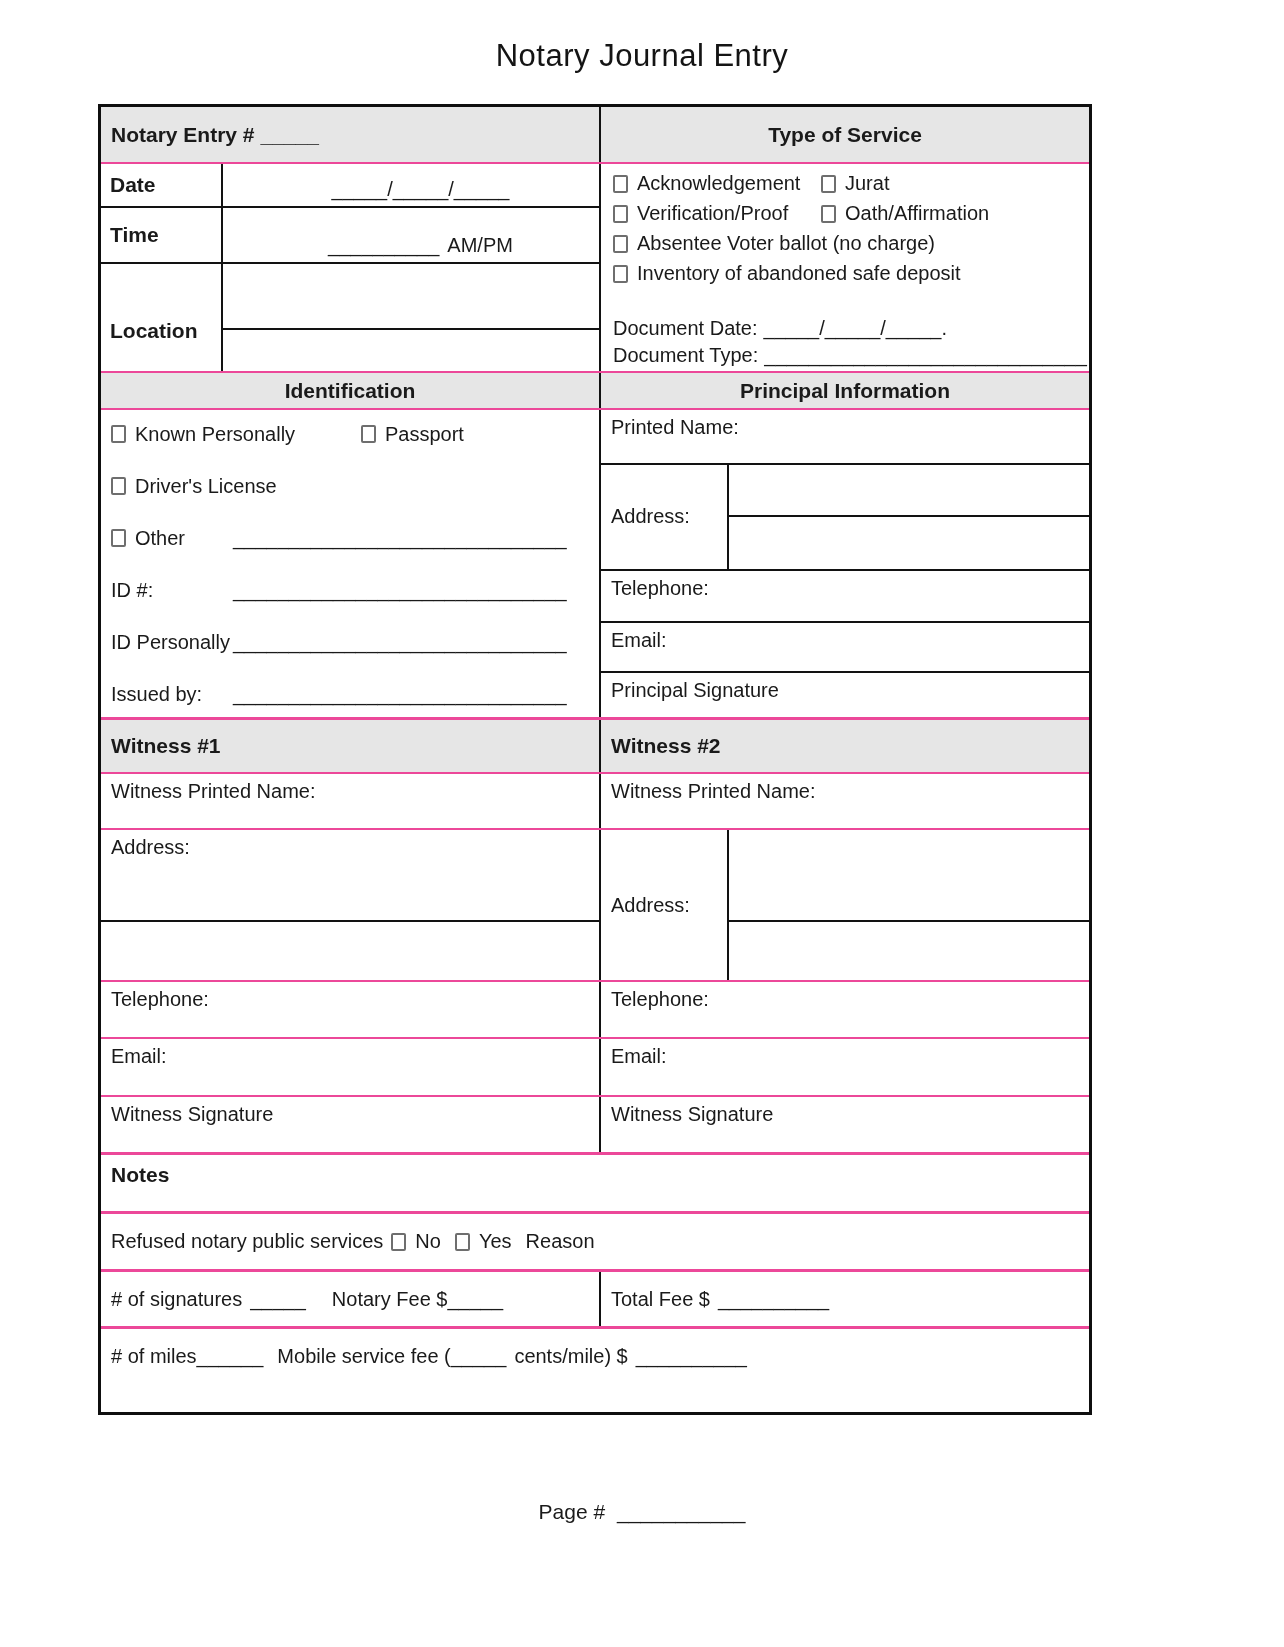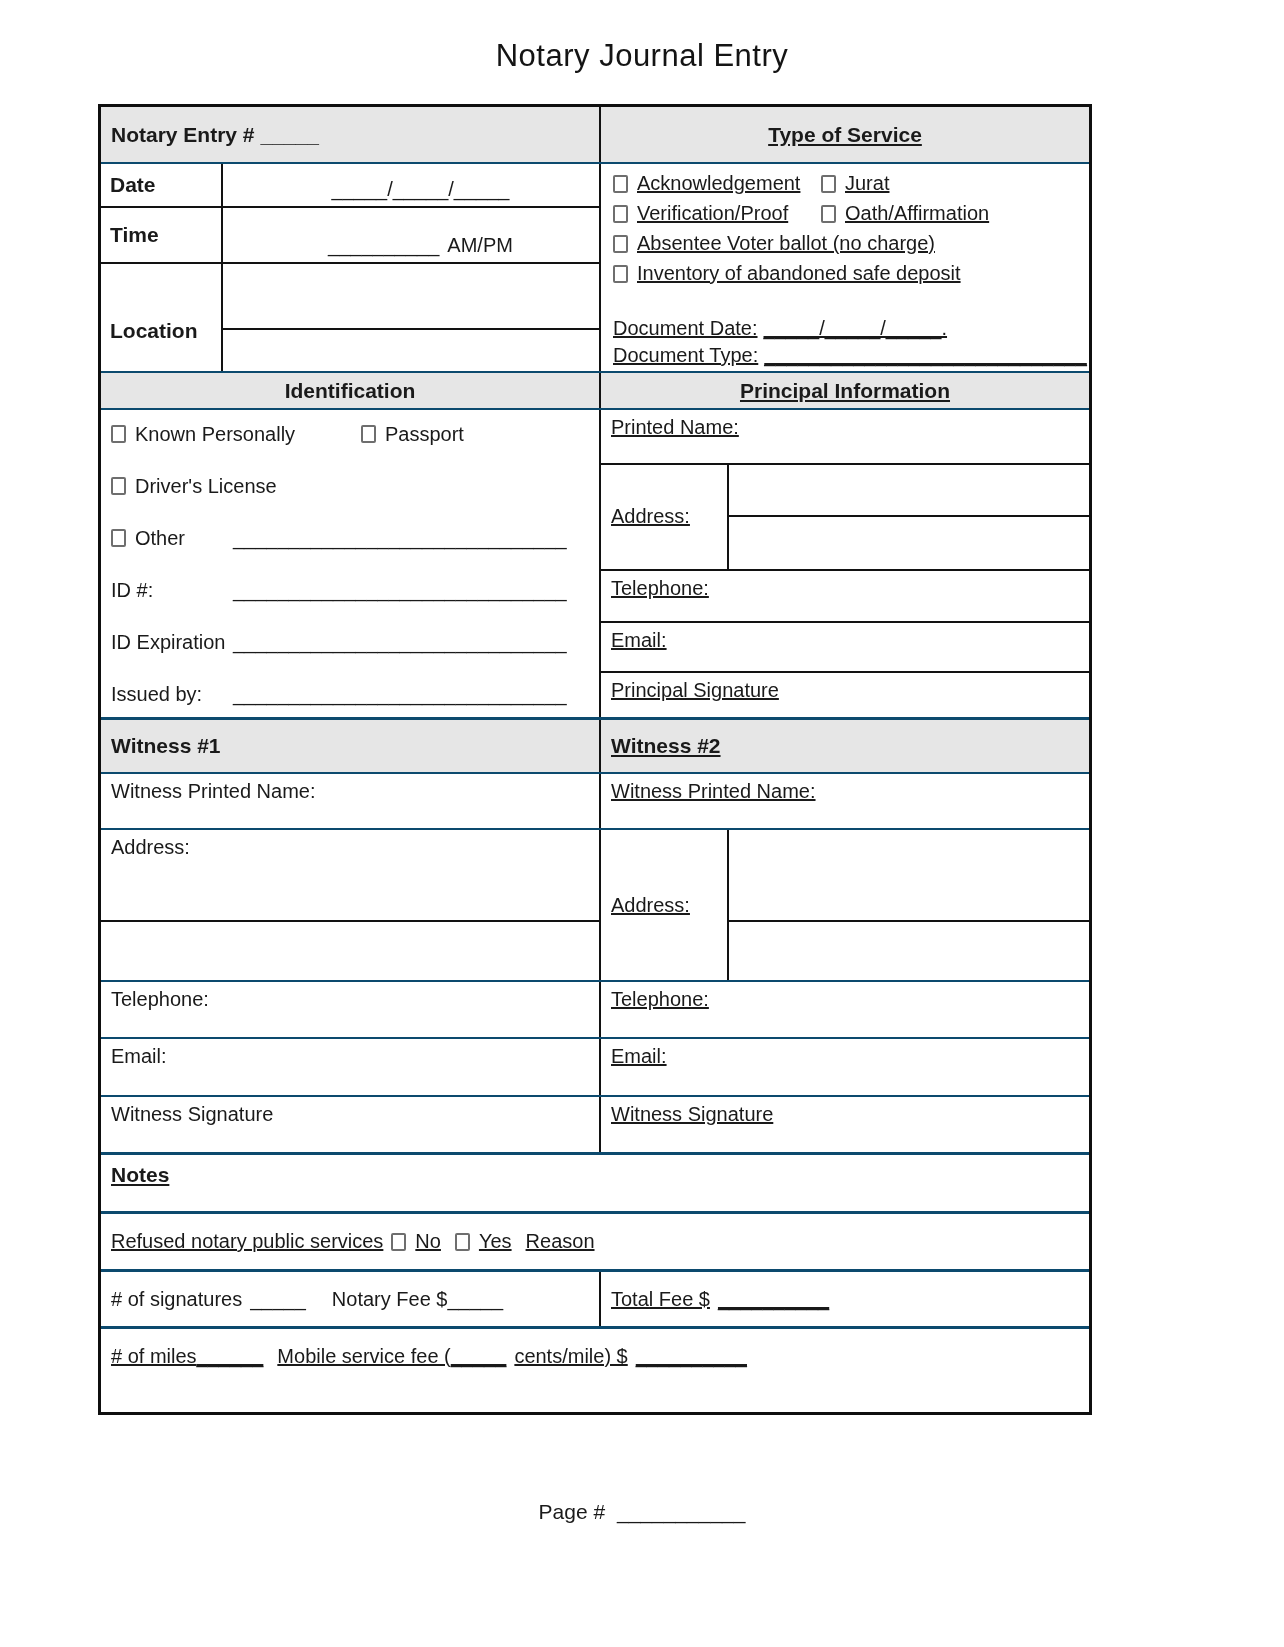--- a/index.html
+++ b/index.html
@@ -3,25 +3,25 @@
 <meta charset="utf-8">
 <style>
   * { margin:0; padding:0; box-sizing:border-box; }
   body { background:#ffffff; font-family:"Liberation Sans","DejaVu Sans",sans-serif; }
   .sheet { position:relative; width:1284px; height:1647px; background:#ffffff; color:#1a1a1a; overflow:hidden; }
   .title { position:absolute; top:38px; left:0; width:100%; text-align:center;
            font-size:31px; font-weight:400; color:#141414; letter-spacing:0.5px; }
 
   .tbl { position:absolute; left:98px; top:104px; width:994px; height:1311px;
          border:3px solid #0f0f0f; display:flex; flex-direction:column; font-size:20px; }
-  .row { display:flex; border-bottom:2px solid #0c4a6e; flex:0 0 auto; }
+  .row { display:flex; border-bottom:2px solid #ec4899; flex:0 0 auto; }
   .row.last { border-bottom:none; }
   .row.b3 { border-bottom-width:3px; }
   .lcol { width:500px; border-right:2px solid #121212; overflow:hidden; }
-  .rcol { flex:1; overflow:hidden;text-decoration:underline; }
+  .rcol { flex:1; overflow:hidden; }
   .gray { background:#e6e6e6; }
   .hcell { display:flex; align-items:center; font-weight:700; font-size:21px; padding:0 10px; }
   .center { justify-content:center; text-align:center; }
   .blank { white-space:nowrap; letter-spacing:0px; }
 
   
   .dtrow { display:flex; border-bottom:2px solid #121212; }
   .dtrow.last { border-bottom:none; }
   .dlbl { width:122px; border-right:2px solid #121212; font-weight:700; font-size:21px;
           display:flex; align-items:center; padding-left:9px; }
@@ -183,21 +183,21 @@
             <span class="cb"></span>
             <span>Other</span>
           </span>
           <span class="blank">______________________________</span>
         </div>
         <div class="idline">
           <span class="idlbl">ID #:</span>
           <span class="blank">______________________________</span>
         </div>
         <div class="idline">
-          <span class="idlbl">ID Expiration</span>
+          <span class="idlbl">ID Personally</span>
           <span class="blank">______________________________</span>
         </div>
         <div class="idline">
           <span class="idlbl">Issued by:</span>
           <span class="blank">______________________________</span>
         </div>
       </div>
       <div class="rcol" style="display:flex;flex-direction:column">
         <div class="prow" style="height:55px">
           <span>Printed Name:</span>

